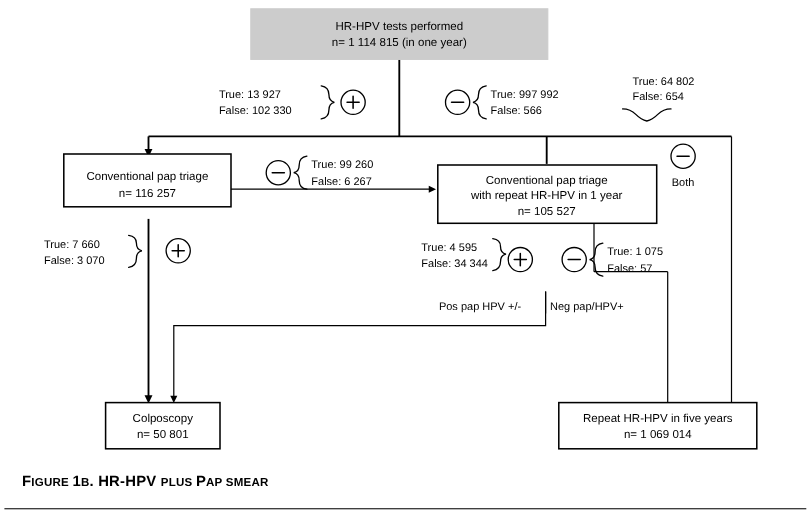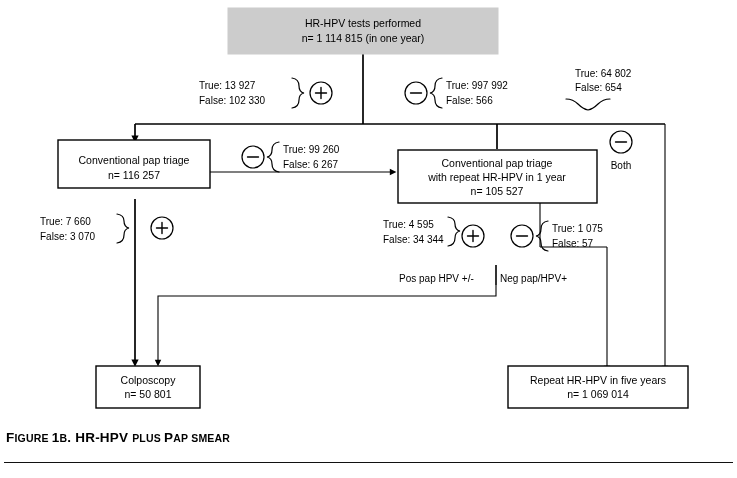--- a/index.html
+++ b/index.html
@@ -24,21 +24,21 @@
   .box-text{font-size:10.5px;text-anchor:middle;}
   .ann-text{font-size:10px;text-anchor:start;}
   .both-label{font-size:10px;text-anchor:middle;}
   .split-label{font-size:10px;}
 
   #caption-bar{
     position:absolute;left:0;top:430px;width:737px;
   }
   .caption{
     font-size:11.5px;font-weight:bold;letter-spacing:.2px;
-    padding-left:6px;
+    padding-left:20px;
   }
   .caption .lead{font-size:13.5px;}
   .caption .sc{font-size:10.5px;}
   #rule{
     position:absolute;left:4px;top:462px;width:729px;height:0;
     border-top:1.6px solid #111111;
   }
 </style>
 </head>
 <body>

